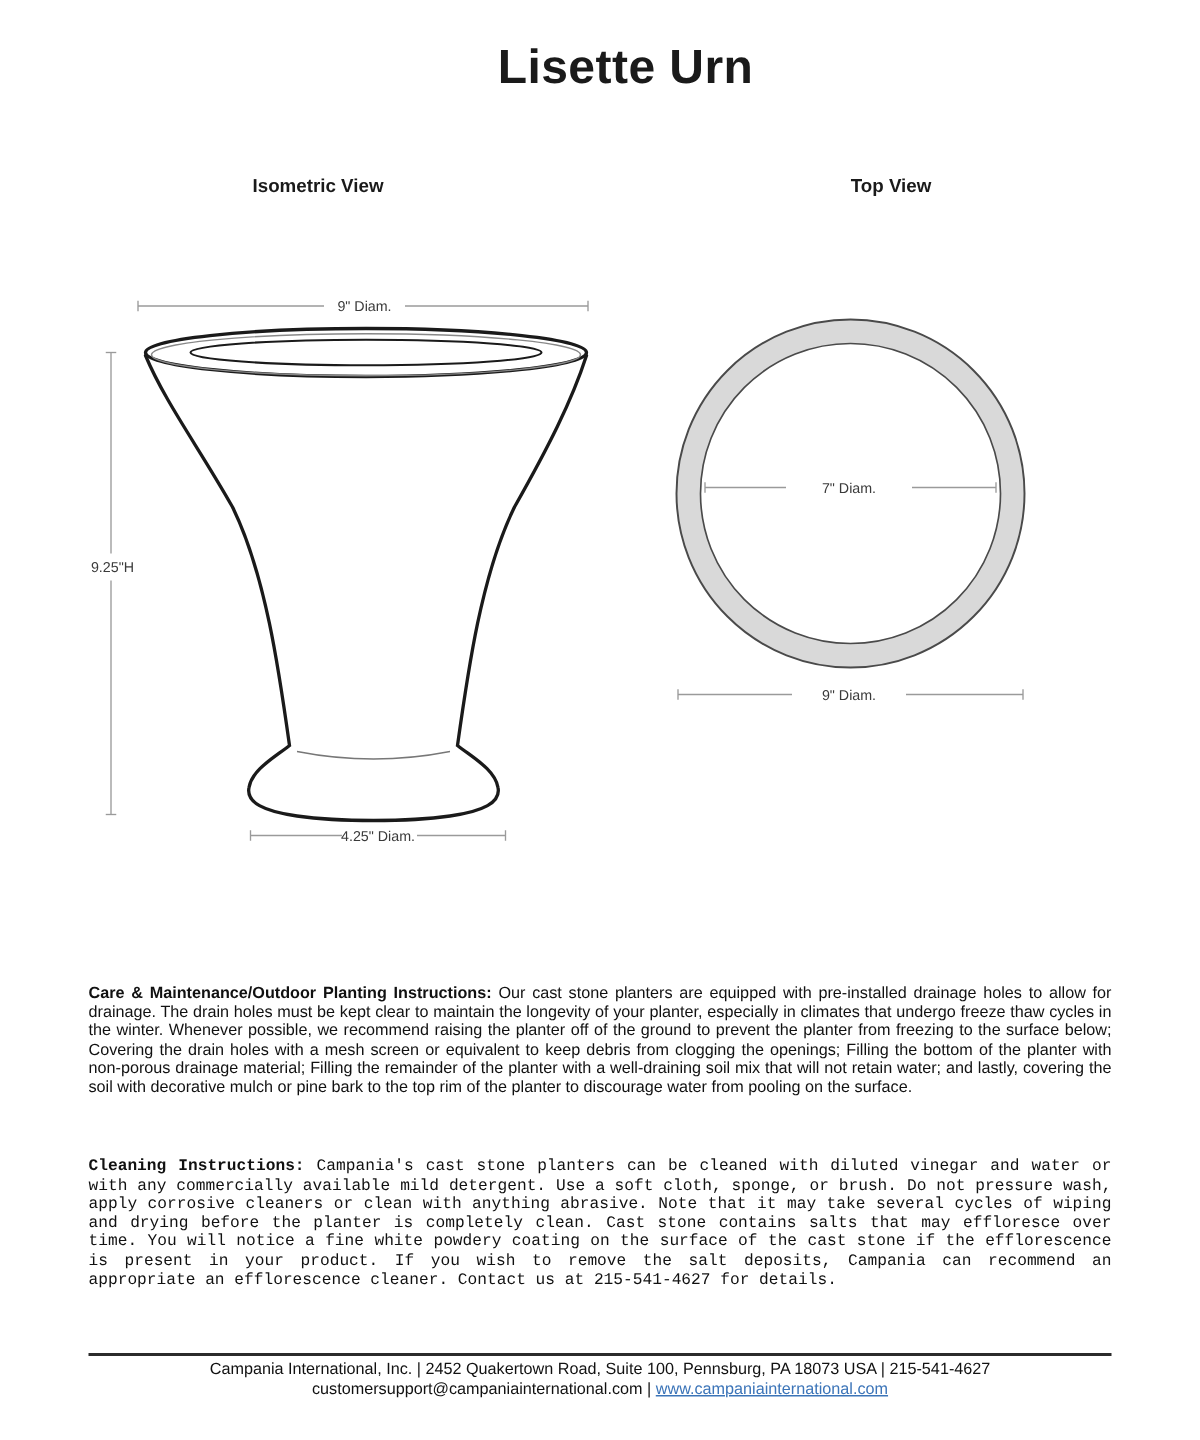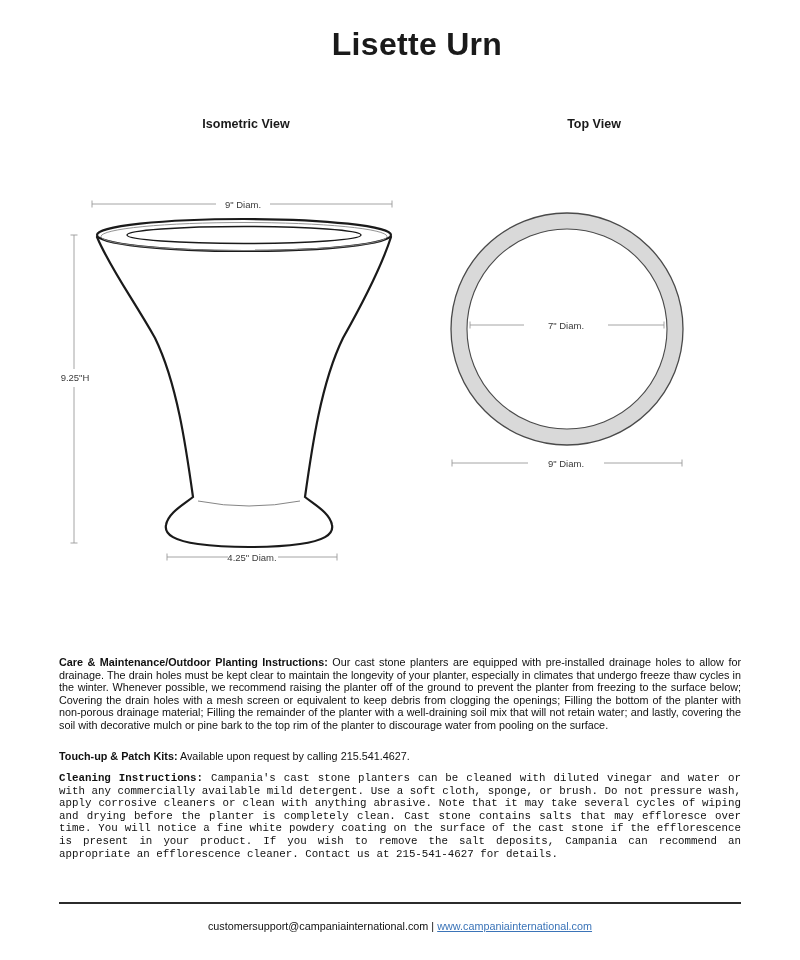--- a/index.html
+++ b/index.html
@@ -28,21 +28,21 @@
   }
   .view-label {
     position: absolute;
     top: 117px;
     transform: translateX(-50%);
     font-size: 12.5px;
     font-weight: bold;
     color: #1a1a1a;
     white-space: nowrap;
   }
-  .view-label.iso { left: 246px; text-align: right; }
+  .view-label.iso { left: 212px; text-align: right; }
   .view-label.top { left: 594px; }
   .drawing-svg {
     position: absolute;
     top: 0;
     left: 0;
   }
   .dim-text {
     font-family: "Liberation Sans", sans-serif;
     font-size: 9.5px;
     fill: #3a3a3a;
@@ -162,26 +162,24 @@
       </g>
       <text class="dim-text" x="566" y="466.5" text-anchor="middle">9" Diam.</text>
     </g>
   </svg>
 
 
   <div class="text-block sec-care">
     <span class="lead">Care &amp; Maintenance/Outdoor Planting Instructions:</span><span> Our cast stone planters are equipped with pre-installed drainage holes to allow for drainage. The drain holes must be kept clear to maintain the longevity of your planter, especially in climates that undergo freeze thaw cycles in the winter. Whenever possible, we recommend raising the planter off of the ground to prevent the planter from freezing to the surface below; Covering the drain holes with a mesh screen or equivalent to keep debris from clogging the openings; Filling the bottom of the planter with non-porous drainage material; Filling the remainder of the planter with a well-draining soil mix that will not retain water; and lastly, covering the soil with decorative mulch or pine bark to the top rim of the planter to discourage water from pooling on the surface.</span>
   </div>
 
-  <div class="text-block sec-touchup">
-    <span class="lead">Touch-up &amp; Patch Kits:</span><span> Available upon request by calling 215.541.4627.</span>
-  </div>
 
   <div class="text-block sec-cleaning">
     <span class="lead">Cleaning Instructions:</span><span> Campania's cast stone planters can be cleaned with diluted vinegar and water or with any commercially available mild detergent. Use a soft cloth, sponge, or brush. Do not pressure wash, apply corrosive cleaners or clean with anything abrasive. Note that it may take several cycles of wiping and drying before the planter is completely clean. Cast stone contains salts that may effloresce over time. You will notice a fine white powdery coating on the surface of the cast stone if the efflorescence is present in your product. If you wish to remove the salt deposits, Campania can recommend an appropriate an efflorescence cleaner. Contact us at 215-541-4627 for details.</span>
   </div>
 
   <div class="footer-rule"></div>
+  <div class="footer-line l1">Campania International, Inc. | 2452 Quakertown Road, Suite 100, Pennsburg, PA 18073 USA | 215-541-4627</div>
   <div class="footer-line l2">
     <span>customersupport@campaniainternational.com</span><span> | </span><a class="footer-link">www.campaniainternational.com</a>
   </div>
 
 </div>
 
 </body></html>

